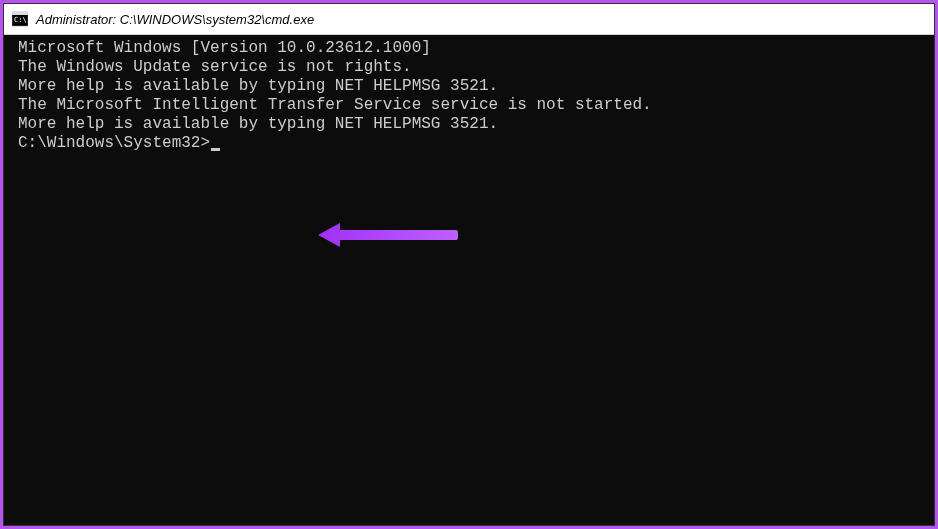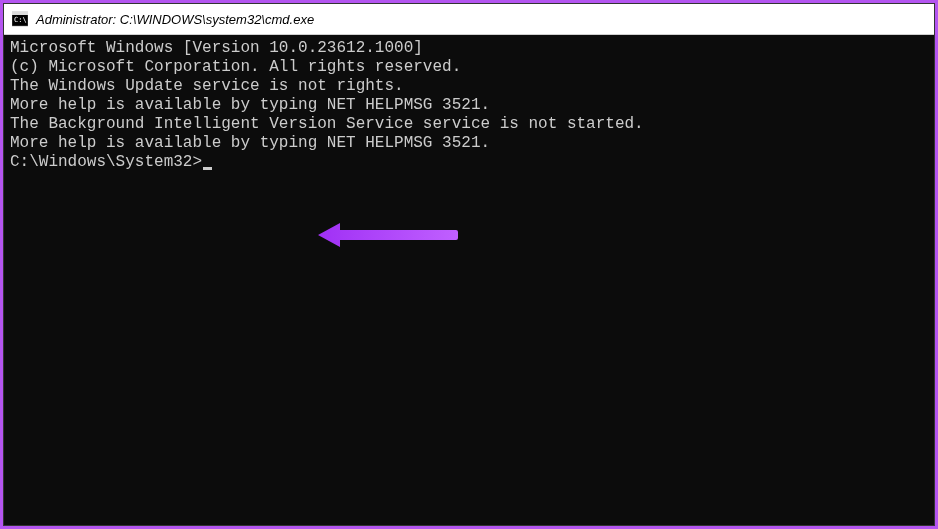--- a/index.html
+++ b/index.html
@@ -36,21 +36,21 @@
     .titlebar-icon svg { width: 16px; height: 16px; }
     .titlebar-text {
       font-family: 'Segoe UI', Tahoma, sans-serif;
       font-size: 13px;
       color: #000;
       font-style: italic;
     }
     .terminal {
       flex: 1;
       background: #0c0c0c;
-      padding: 4px 6px;
+      padding: 4px 14px;
       position: relative;
       overflow: hidden;
     }
     .terminal-line {
       font-size: 16px;
       line-height: 19px;
       color: #cccccc;
       white-space: pre;
       font-family: Consolas, 'Courier New', monospace;
     }
@@ -79,28 +79,27 @@
       <svg viewBox="0 0 16 16">
         <rect x="0" y="1" width="16" height="14" fill="#000" stroke="#888" stroke-width="0.5"></rect>
         <rect x="0" y="1" width="16" height="3" fill="#ddd"></rect>
         <text x="2" y="11" fill="#fff" font-size="7" font-family="monospace">C:\</text>
       </svg>
     </span>
     <span class="titlebar-text">Administrator: C:\WINDOWS\system32\cmd.exe</span>
   </div>
   <div class="terminal">
     <div class="terminal-line">Microsoft Windows [Version 10.0.23612.1000]</div>
-    <div class="terminal-line">(c) Microsoft Corporation. All rights reserved.</div>
     <div class="terminal-line"></div>
     <div class="terminal-line">The Windows Update service is not rights.</div>
     <div class="terminal-line"></div>
     <div class="terminal-line">More help is available by typing NET HELPMSG 3521.</div>
     <div class="terminal-line"></div>
     <div class="terminal-line"></div>
-    <div class="terminal-line">The Background Intelligent Version Service service is not started.</div>
+    <div class="terminal-line">The Microsoft Intelligent Transfer Service service is not started.</div>
     <div class="terminal-line"></div>
     <div class="terminal-line">More help is available by typing NET HELPMSG 3521.</div>
     <div class="terminal-line"></div>
     <div class="terminal-line"></div>
     <div class="terminal-line"><span>C:\Windows\System32&gt;</span><span class="cursor"></span></div>
 
     <svg class="arrow-annotation" width="140" height="30" viewBox="0 0 140 30">
       <defs>
         <linearGradient id="arrowgrad" x1="0" y1="0" x2="1" y2="0">
           <stop offset="0%" stop-color="#a030f5"></stop>

